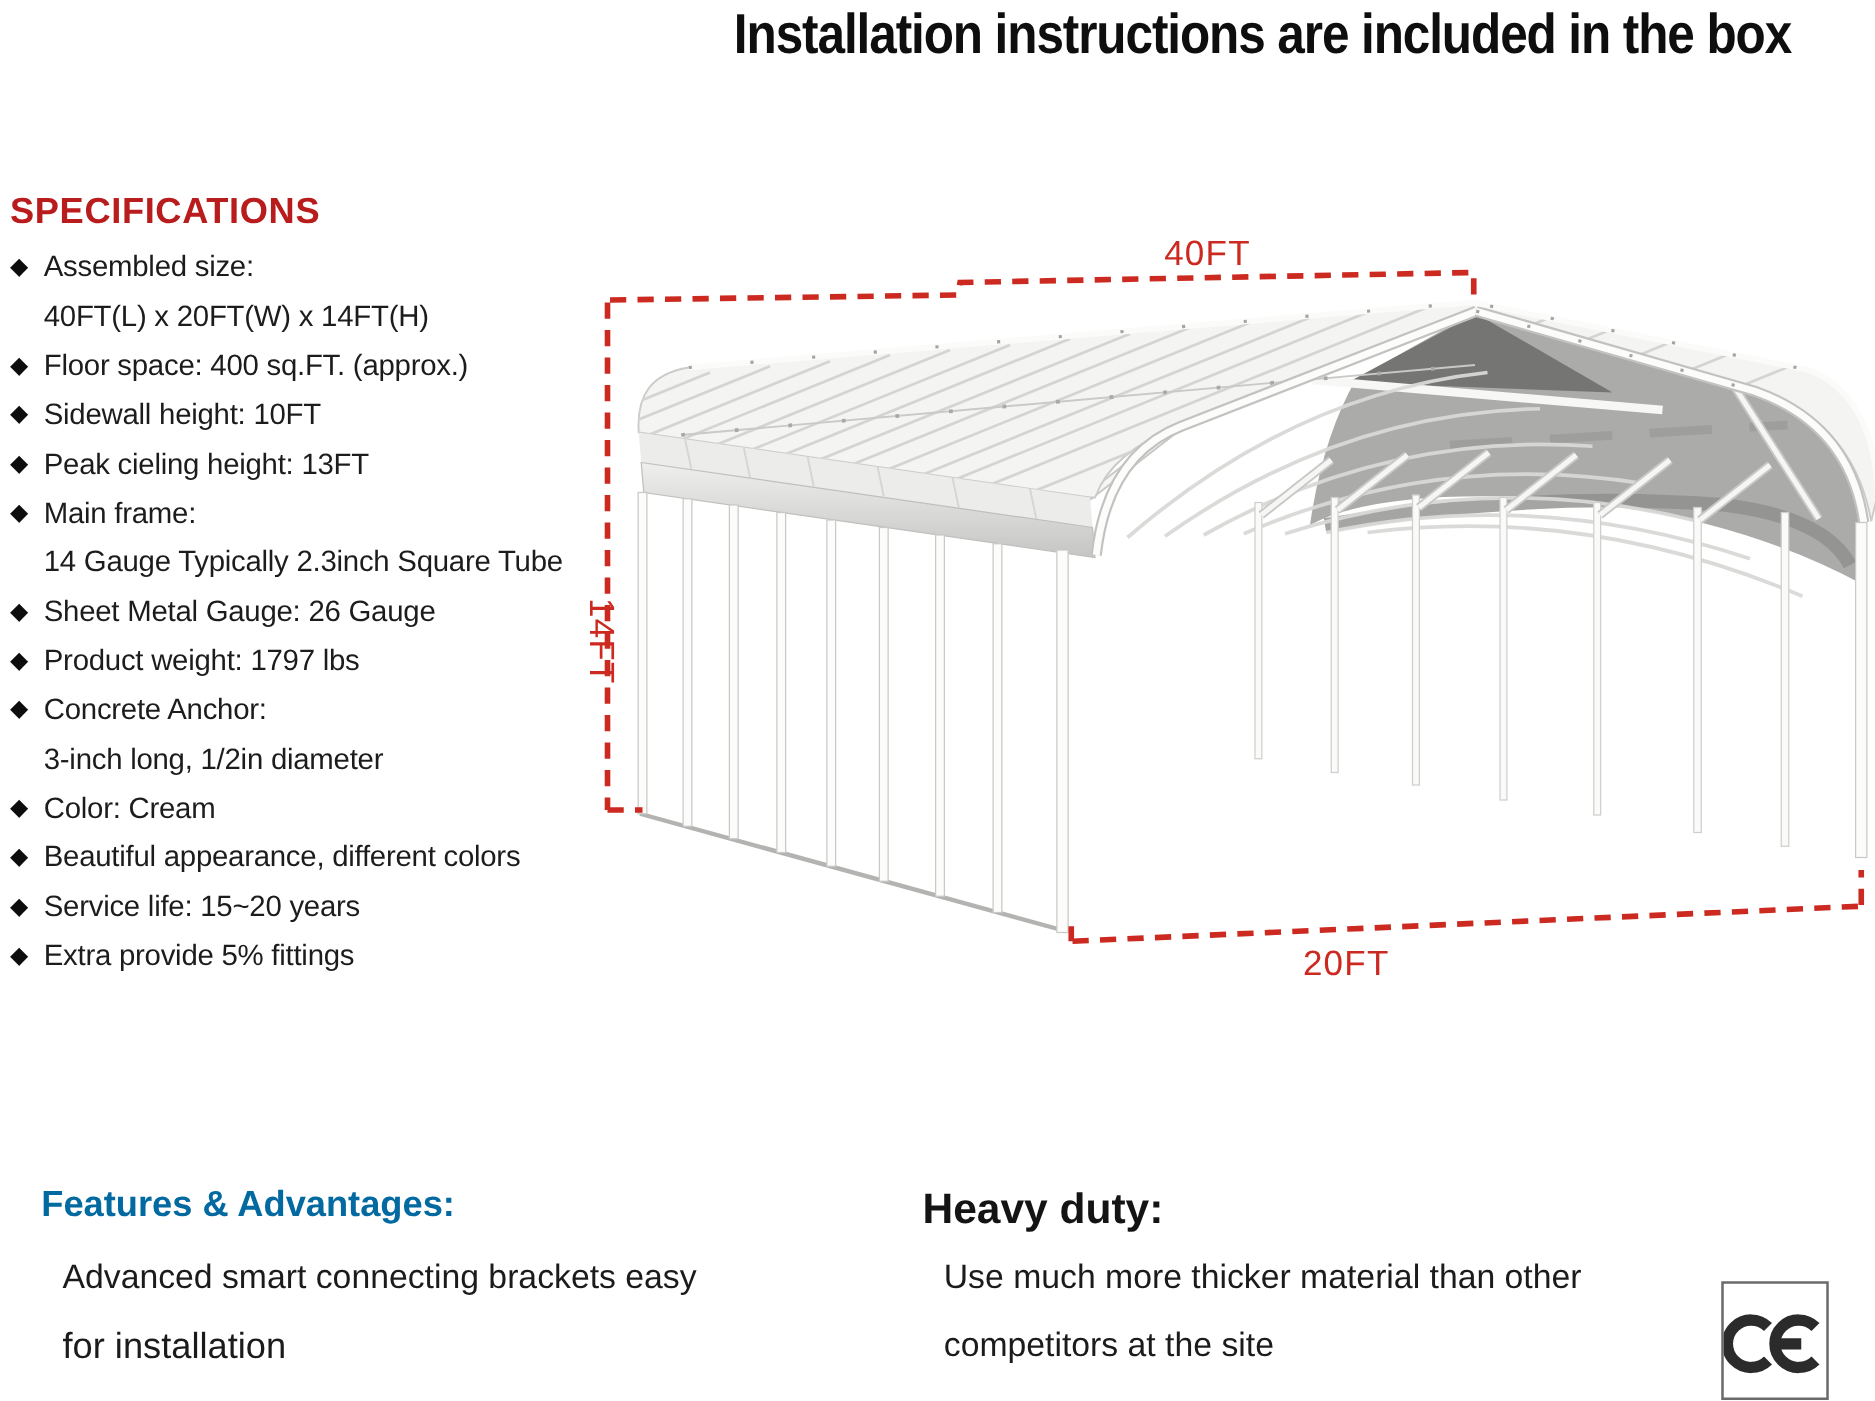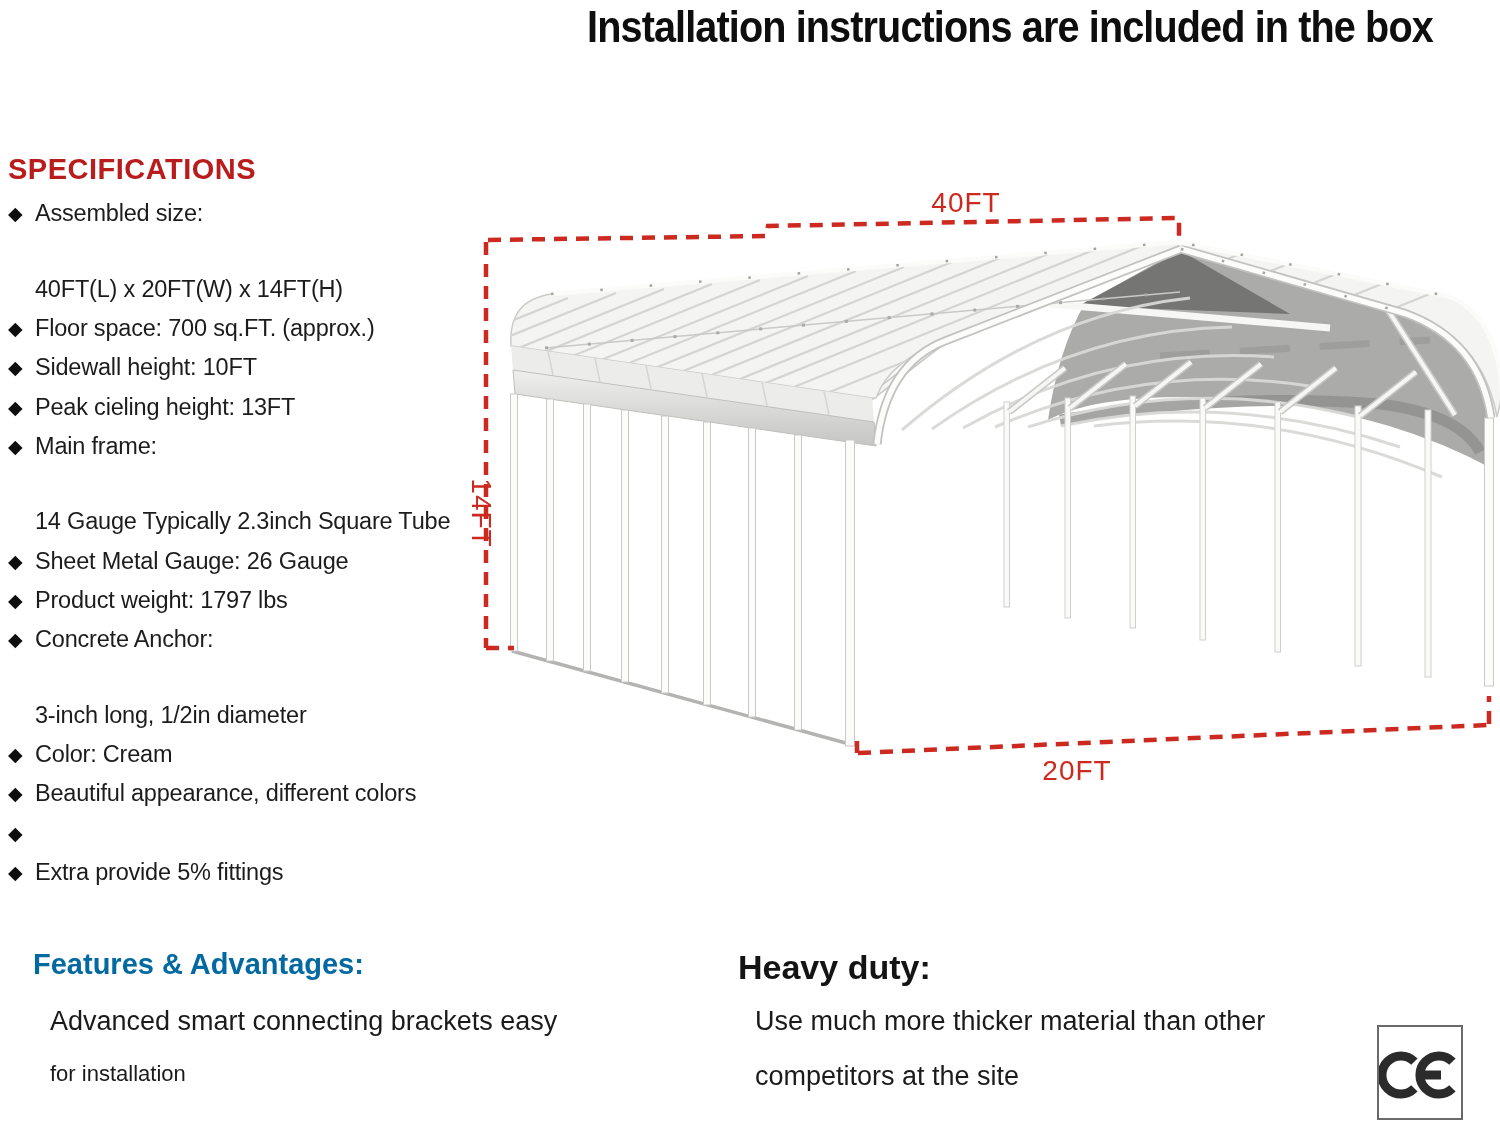--- a/index.html
+++ b/index.html
@@ -14,25 +14,25 @@
     font-size:45px;font-weight:600;letter-spacing:-1px;color:#0e0e0e;
     transform:scaleX(0.88);transform-origin:center;
   }
   
   .specs{position:absolute;left:8px;top:153px;}
   .specs-heading{font-size:29px;font-weight:bold;letter-spacing:.5px;color:#b91c1c;}
   .spec-rows{margin-top:8px;}
   .row{height:39.35px;display:flex;align-items:center;font-size:23.5px;
        letter-spacing:-.2px;color:#1c1c1c;white-space:nowrap;}
   .diamond{flex:0 0 27px;width:27px;font-size:19px;color:#0d0d0d;line-height:1;}
-  .row.indent{padding-left:27px;margin-top:36px;}
+  .row.indent{padding-left:27px;}
   
   .features-heading{left:33px;top:948px;font-size:29px;font-weight:bold;color:#0369a1;}
   .features-l1{left:50px;top:1006px;font-size:27px;}
-  .features-l2{left:50px;top:1061px;font-size:22px;}
+  .features-l2{left:50px;top:1061px;font-size:29px;}
   .heavy-heading{left:738px;top:948px;font-size:34px;font-weight:bold;color:#141414;}
   .heavy-l1{left:755px;top:1006px;font-size:27px;}
   .heavy-l2{left:755px;top:1061px;font-size:27px;text-align:right;}
   
   .ce-box{
     position:absolute;left:1377px;top:1025px;width:86px;height:95px;
     border:2px solid #6a6a6a;background:#fff;box-sizing:border-box;
     display:flex;align-items:center;justify-content:center;
   }
   
@@ -196,21 +196,21 @@
   <div class="spec-rows">
     <div class="row">
         <span class="diamond">◆</span>
         <span>Assembled size:</span>
       </div>
     <div class="row indent">
         <span>40FT(L) x 20FT(W) x 14FT(H)</span>
       </div>
     <div class="row">
         <span class="diamond">◆</span>
-        <span>Floor space: 700 sq.FT. (approx.)</span>
+        <span>Floor space: 400 sq.FT. (approx.)</span>
       </div>
     <div class="row">
         <span class="diamond">◆</span>
         <span>Sidewall height: 10FT</span>
       </div>
     <div class="row">
         <span class="diamond">◆</span>
         <span>Peak cieling height: 13FT</span>
       </div>
     <div class="row">
@@ -238,20 +238,21 @@
     <div class="row">
         <span class="diamond">◆</span>
         <span>Color: Cream</span>
       </div>
     <div class="row">
         <span class="diamond">◆</span>
         <span>Beautiful appearance, different colors</span>
       </div>
     <div class="row">
         <span class="diamond">◆</span>
+        <span>Service life: 15~20 years</span>
       </div>
     <div class="row">
         <span class="diamond">◆</span>
         <span>Extra provide 5% fittings</span>
       </div>
   </div>
 </div>
 
 <div class="abs features-heading">Features &amp; Advantages:</div>
 <div class="abs features-l1">Advanced smart connecting brackets easy</div>

